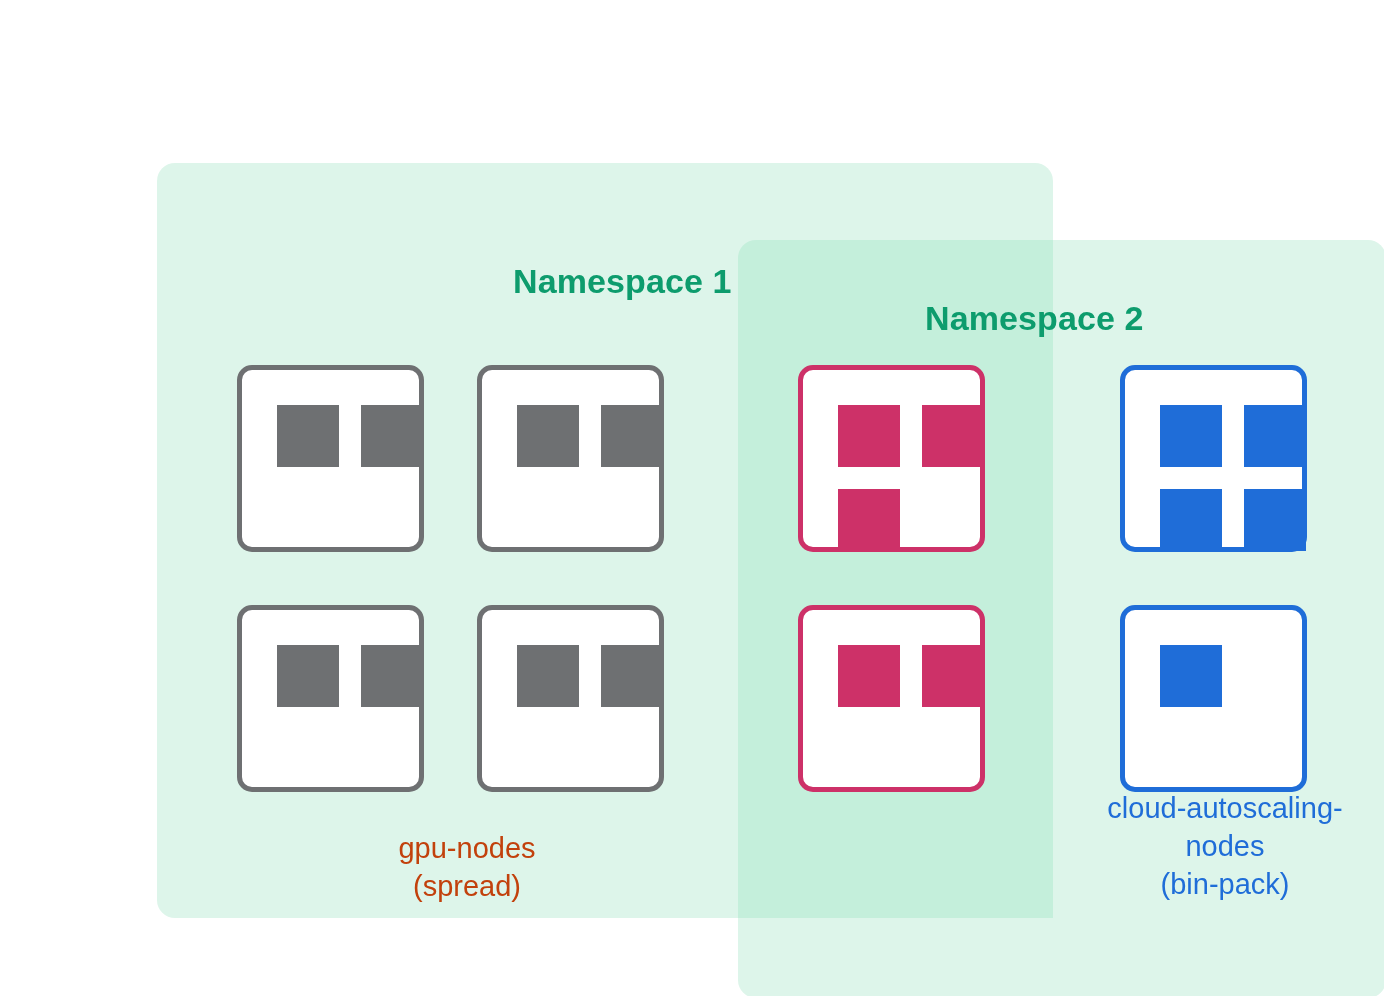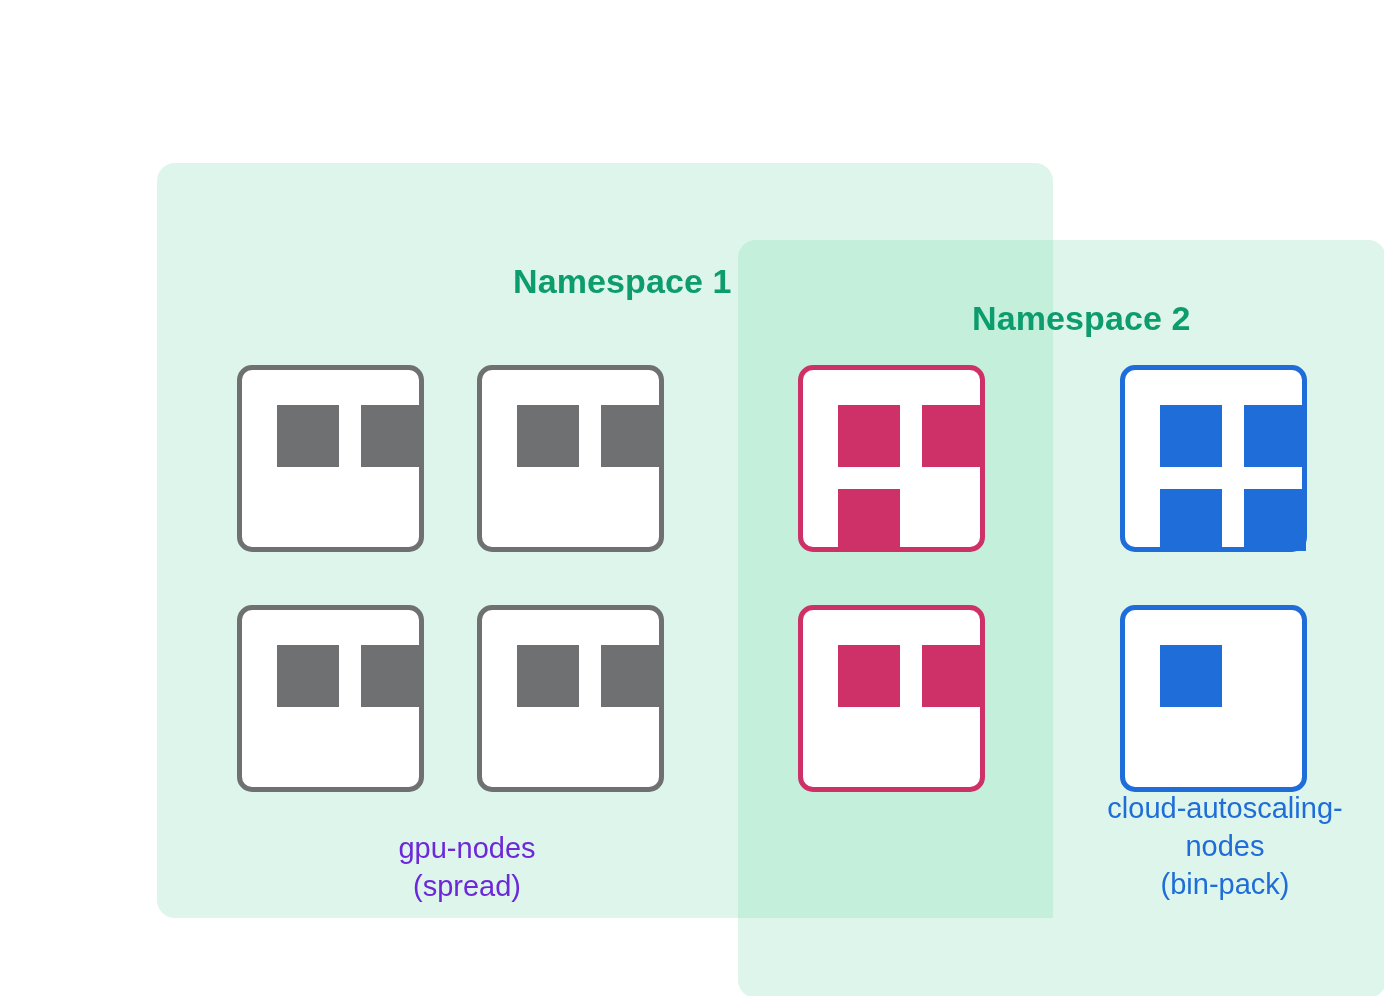--- a/index.html
+++ b/index.html
@@ -17,40 +17,40 @@
   #ns-overlap {
     position: absolute; left: 658px; top: 160px; width: 315px; height: 678px;
     background: #c4efdb; border-top-left-radius: 18px;
   }
 
   .ns-title {
     position: absolute; color: #0d9c6d;
     font-size: 34px; font-weight: bold; letter-spacing: .1px; white-space: nowrap;
   }
   #ns1-title { left: 417px; top: 166px; }
-  #ns2-title { left: 876px; top: 203px; }
+  #ns2-title { left: 829px; top: 203px; }
 
   .node {
     position: absolute; width: 187px; height: 187px;
     background: #ffffff; border: 5px solid #6e7072; border-radius: 15px;
   }
   .node.pink { border-color: #cd3168; }
   .node.blue { border-color: #1f6dd8; }
 
   .pod { position: absolute; width: 62px; height: 62px; background: #6e7072; }
   .pod.pink { background: #cd3168; }
   .pod.blue { background: #1f6dd8; }
   .pod.p-tl { left: 23px; top: 23px; }
   .pod.p-tr { left: 107px; top: 23px; }
   .pod.p-bl { left: 23px; top: 107px; }
   .pod.p-br { left: 107px; top: 107px; }
 
   .group-label {
     position: absolute; text-align: center; font-size: 29px;
-    line-height: 38px; color: #6d28d9; white-space: pre-line;
+    line-height: 38px; color: #c2410c; white-space: pre-line;
   }
   .group-label.pink { color: #cd3168; }
   .group-label.blue { color: #1f6dd8; }
   #label-gpu     { left: 237px;  top: 733px; width: 300px; }
   #label-default { left: 711px;  top: 733px; width: 200px; }
   #label-cloud   { left: 985px;  top: 693px; width: 320px; }
 </style>
 </head>
 <body>
 

